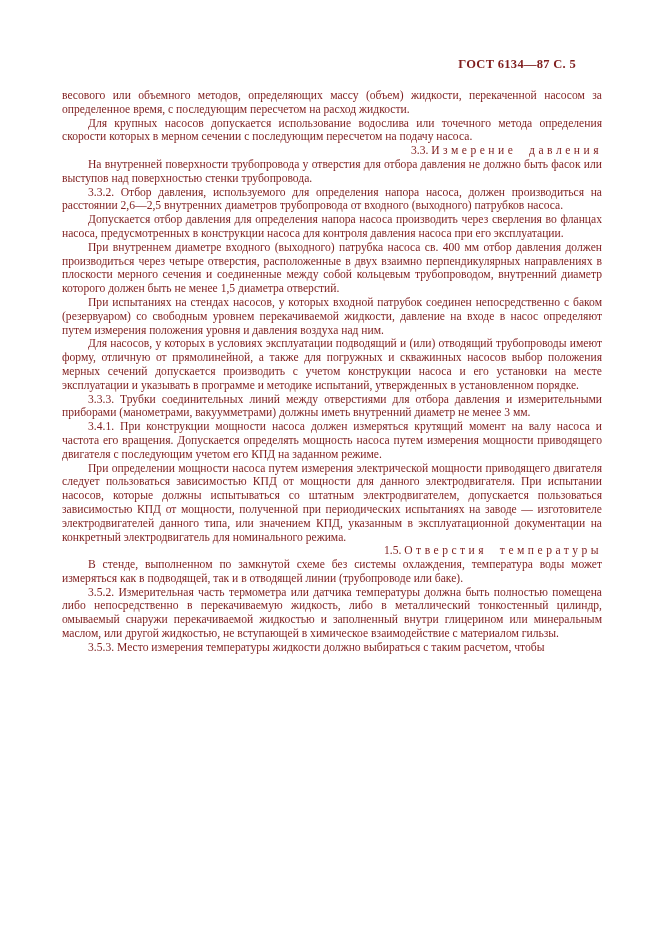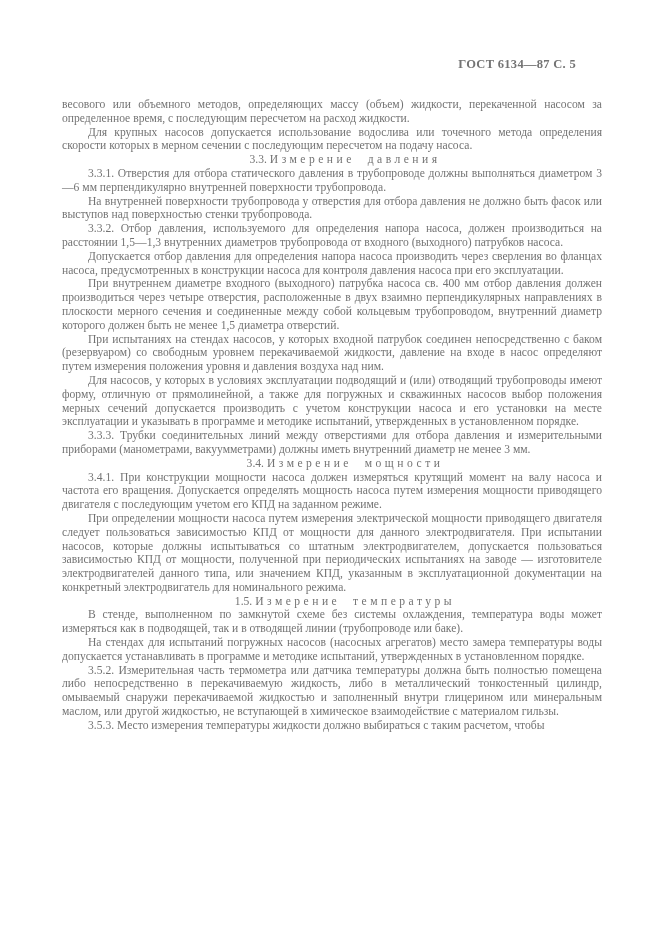--- a/index.html
+++ b/index.html
@@ -7,88 +7,85 @@
     padding: 0;
     background: #ffffff;
   }
   .page {
     position: relative;
     width: 661px;
     height: 836px;
     background: #ffffff;
     overflow: hidden;
     font-family: "Liberation Serif", "DejaVu Serif", serif;
-    color: #737373;
+    color: #7f1d1d;
   }
   .header {
     position: absolute;
     top: 54px;
     left: 62px;
     width: 540px;
     text-align: right;
     padding-right: 0;
     box-sizing: border-box;
   }
   .header-ref {
     display: inline-block;
     margin-right: 26px;
     font-weight: bold;
     font-size: 12.5px;
     letter-spacing: 0.3px;
     white-space: nowrap;
   }
   .content {
     position: absolute;
-    top: 98px;
+    top: 89px;
     left: 62px;
     width: 540px;
     font-size: 11.6px;
     line-height: 13.8px;
     text-align: justify;
   }
   .para {
     margin: 0;
     padding: 0;
     text-indent: 26px;
   }
   .para.continuation {
     text-indent: 0;
   }
   .para.heading {
-    text-align: center;
+    text-align: right;
   }
   .h-num {
     letter-spacing: normal;
   }
   .h-title {
     letter-spacing: 0.30em;
     word-spacing: 0.55em;
   }
 </style>
 </head>
 <body>
 
 <div class="page">
   <div class="header">
     <span class="header-ref">ГОСТ 6134—87 С. 5</span>
   </div>
   <div class="content">
       <p class="para continuation">весового или объемного методов, определяющих массу (объем) жидкости, перекаченной насосом за определенное время, с последующим пересчетом на расход жидкости.</p>
       <p class="para body">Для крупных насосов допускается использование водослива или точечного метода определения скорости которых в мерном сечении с последующим пересчетом на подачу насоса.</p>
       <p class="para heading"><span class="h-num">3.3. </span><span class="h-title">Измерение давления</span></p>
-      <p class="para body">3.3.1. Отверстия для отбора статического давления в трубопроводе должны выполняться диаметром 3—6 мм перпендикулярно внутренней поверхности трубопровода.</p>
       <p class="para body">На внутренней поверхности трубопровода у отверстия для отбора давления не должно быть фасок или выступов над поверхностью стенки трубопровода.</p>
-      <p class="para body">3.3.2. Отбор давления, используемого для определения напора насоса, должен производиться на расстоянии 1,5—1,3 внутренних диаметров трубопровода от входного (выходного) патрубков насоса.</p>
+      <p class="para body">3.3.2. Отбор давления, используемого для определения напора насоса, должен производиться на расстоянии 2,6—2,5 внутренних диаметров трубопровода от входного (выходного) патрубков насоса.</p>
       <p class="para body">Допускается отбор давления для определения напора насоса производить через сверления во фланцах насоса, предусмотренных в конструкции насоса для контроля давления насоса при его эксплуатации.</p>
       <p class="para body">При внутреннем диаметре входного (выходного) патрубка насоса св. 400 мм отбор давления должен производиться через четыре отверстия, расположенные в двух взаимно перпендикулярных направлениях в плоскости мерного сечения и соединенные между собой кольцевым трубопроводом, внутренний диаметр которого должен быть не менее 1,5 диаметра отверстий.</p>
       <p class="para body">При испытаниях на стендах насосов, у которых входной патрубок соединен непосредственно с баком (резервуаром) со свободным уровнем перекачиваемой жидкости, давление на входе в насос определяют путем измерения положения уровня и давления воздуха над ним.</p>
       <p class="para body">Для насосов, у которых в условиях эксплуатации подводящий и (или) отводящий трубопроводы имеют форму, отличную от прямолинейной, а также для погружных и скважинных насосов выбор положения мерных сечений допускается производить с учетом конструкции насоса и его установки на месте эксплуатации и указывать в программе и методике испытаний, утвержденных в установленном порядке.</p>
       <p class="para body">3.3.3. Трубки соединительных линий между отверстиями для отбора давления и измерительными приборами (манометрами, вакуумметрами) должны иметь внутренний диаметр не менее 3 мм.</p>
-      <p class="para heading"><span class="h-num">3.4. </span><span class="h-title">Измерение мощности</span></p>
       <p class="para body">3.4.1. При конструкции мощности насоса должен измеряться крутящий момент на валу насоса и частота его вращения. Допускается определять мощность насоса путем измерения мощности приводящего двигателя с последующим учетом его КПД на заданном режиме.</p>
       <p class="para body">При определении мощности насоса путем измерения электрической мощности приводящего двигателя следует пользоваться зависимостью КПД от мощности для данного электродвигателя. При испытании насосов, которые должны испытываться со штатным электродвигателем, допускается пользоваться зависимостью КПД от мощности, полученной при периодических испытаниях на заводе — изготовителе электродвигателей данного типа, или значением КПД, указанным в эксплуатационной документации на конкретный электродвигатель для номинального режима.</p>
-      <p class="para heading"><span class="h-num">1.5. </span><span class="h-title">Измерение температуры</span></p>
+      <p class="para heading"><span class="h-num">1.5. </span><span class="h-title">Отверстия температуры</span></p>
       <p class="para body">В стенде, выполненном по замкнутой схеме без системы охлаждения, температура воды может измеряться как в подводящей, так и в отводящей линии (трубопроводе или баке).</p>
-      <p class="para body">На стендах для испытаний погружных насосов (насосных агрегатов) место замера температуры воды допускается устанавливать в программе и методике испытаний, утвержденных в установленном порядке.</p>
       <p class="para body">3.5.2. Измерительная часть термометра или датчика температуры должна быть полностью помещена либо непосредственно в перекачиваемую жидкость, либо в металлический тонкостенный цилиндр, омываемый снаружи перекачиваемой жидкостью и заполненный внутри глицерином или минеральным маслом, или другой жидкостью, не вступающей в химическое взаимодействие с материалом гильзы.</p>
       <p class="para body">3.5.3. Место измерения температуры жидкости должно выбираться с таким расчетом, чтобы</p>
     </div>
 </div>
 
 </body></html>

